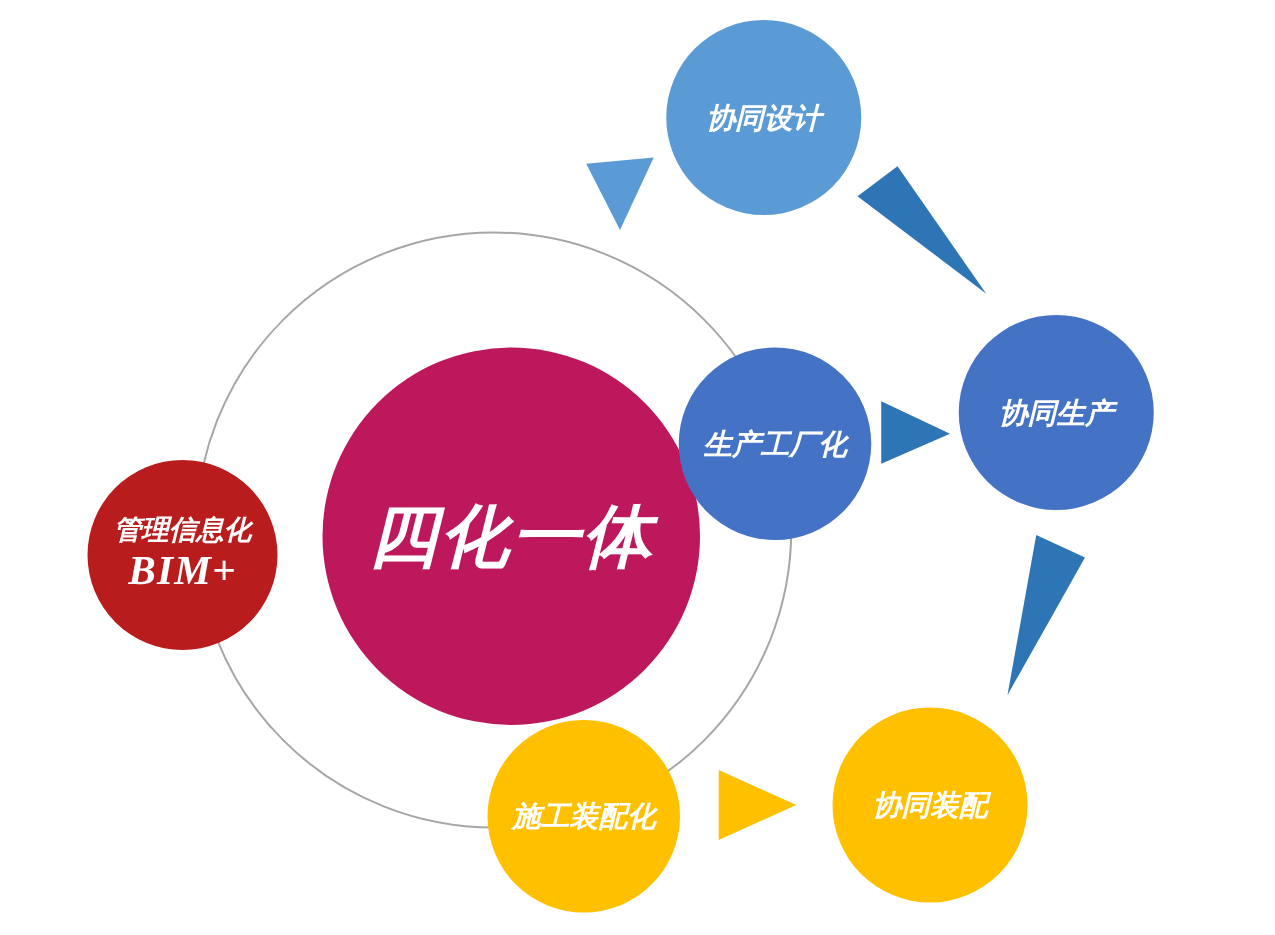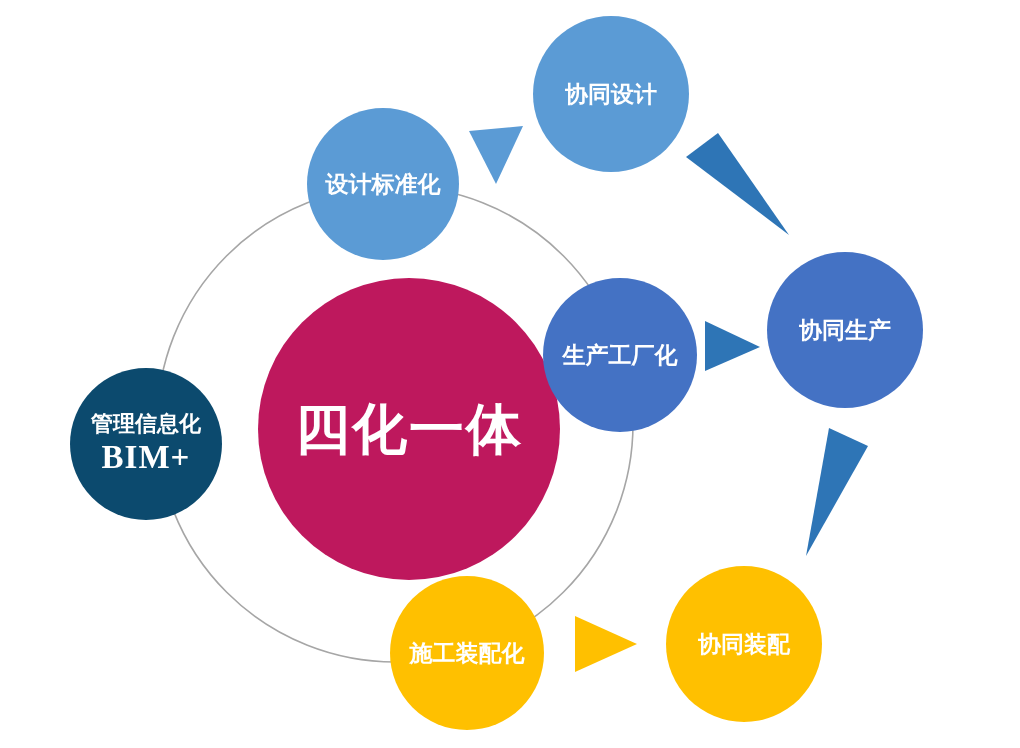--- a/index.html
+++ b/index.html
@@ -29,20 +29,21 @@
     border-radius: 50%;
     display: flex;
     flex-direction: column;
     align-items: center;
     justify-content: center;
     color: #ffffff;
     font-weight: bold;
     line-height: 1.25;
     box-sizing: border-box;
     user-select: none;
+    font-style: italic;
   }
   .node .label-line {
     display: block;
     white-space: nowrap;
   }
 
   
   #node-core {
     left: 258px;
     top: 278px;
@@ -60,21 +61,21 @@
     width: 152px;
     height: 152px;
     background: #5B9BD5;
     font-size: 23px;
   }
   #node-mgmt-info {
     left: 70px;
     top: 368px;
     width: 152px;
     height: 152px;
-    background: #0c4a6e;
+    background: #b91c1c;
     font-size: 22px;
   }
   #node-mgmt-info .label-line.latin {
     font-family: "Liberation Serif", "DejaVu Serif", serif;
     font-size: 33px;
     letter-spacing: 1px;
   }
   #node-factory-production {
     left: 543px;
     top: 278px;
@@ -135,23 +136,20 @@
 
     <polygon points="829,428 868,446 806,556" fill="#2E75B6"></polygon>
 
     <polygon points="575,616 575,672 637,644" fill="#FFC000"></polygon>
   </svg>
 
   <div class="node" id="node-core">
     <span class="label-line">四化一体</span>
   </div>
 
-  <div class="node" id="node-design-standard">
-    <span class="label-line">设计标准化</span>
-  </div>
 
   <div class="node" id="node-mgmt-info">
     <span class="label-line">管理信息化</span>
     <span class="label-line latin">BIM+</span>
   </div>
 
   <div class="node" id="node-assembly-construction">
     <span class="label-line">施工装配化</span>
   </div>
 

